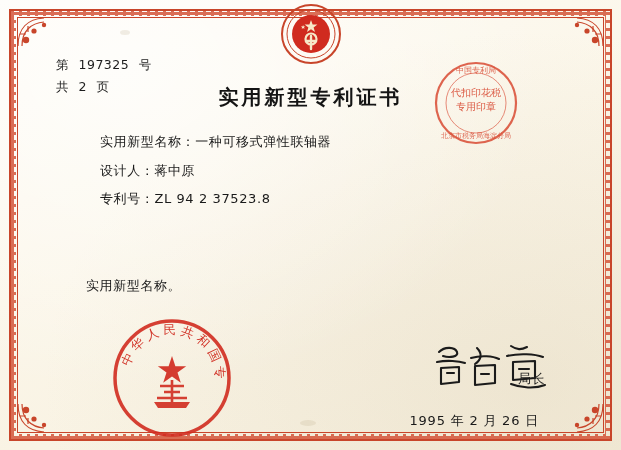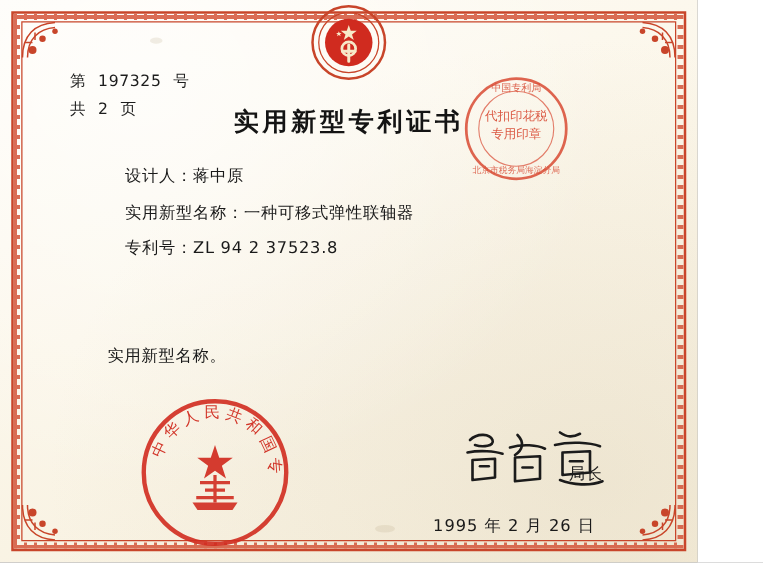--- a/index.html
+++ b/index.html
@@ -9,23 +9,23 @@
   }
   body {
     width: 621px;
     height: 450px;
     overflow: hidden;
     font-family: "DejaVu Sans", "Liberation Sans", sans-serif;
   }
 
   #certificate {
     position: relative;
-    width: 558px;
+    width: 621px;
     height: 450px;
-    background: #737373;
+    background: #c4b5fd;
     box-sizing: border-box;
   }
 
   
   .paper-texture {
     position: absolute;
     inset: 0;
     background:
       radial-gradient(ellipse at 20% 15%, rgba(255,255,255,0.65), rgba(0,0,0,0) 60%),
       radial-gradient(ellipse at 85% 85%, rgba(214,200,170,0.28), rgba(0,0,0,0) 65%),
@@ -310,24 +310,24 @@
         <circle cx="43" cy="43" r="30" fill="none" stroke="#d84a33" stroke-width="0.9" opacity="0.7"></circle>
         <text x="43" y="36" text-anchor="middle" font-size="10" fill="#d84a33" font-family="DejaVu Sans, sans-serif" opacity="0.9">代扣印花税</text>
         <text x="43" y="50" text-anchor="middle" font-size="10" fill="#d84a33" font-family="DejaVu Sans, sans-serif" opacity="0.9">专用印章</text>
         <text x="43" y="13" text-anchor="middle" font-size="8" fill="#d84a33" font-family="DejaVu Sans, sans-serif" opacity="0.85">中国专利局</text>
         <text x="43" y="78" text-anchor="middle" font-size="7" fill="#d84a33" font-family="DejaVu Sans, sans-serif" opacity="0.8">北京市税务局海淀分局</text>
       </svg>
     </div>
 
     <div class="fields">
       <div class="field-row">
+        <span class="field-label">实用新型名称：</span><span class="field-value">一种可移式弹性联轴器</span>
+      </div>
+      <div class="field-row">
         <span class="field-label">设计人：</span><span class="field-value">蒋中原</span>
-      </div>
-      <div class="field-row">
-        <span class="field-label">实用新型名称：</span><span class="field-value">一种可移式弹性联轴器</span>
       </div>
       <div class="field-row">
         <span class="field-label">专利号：</span><span class="field-value">ZL 94 2 37523.8</span>
       </div>
     </div>
 
     <div class="body-text">
       <span>实用新型名称。</span>
     </div>
 

